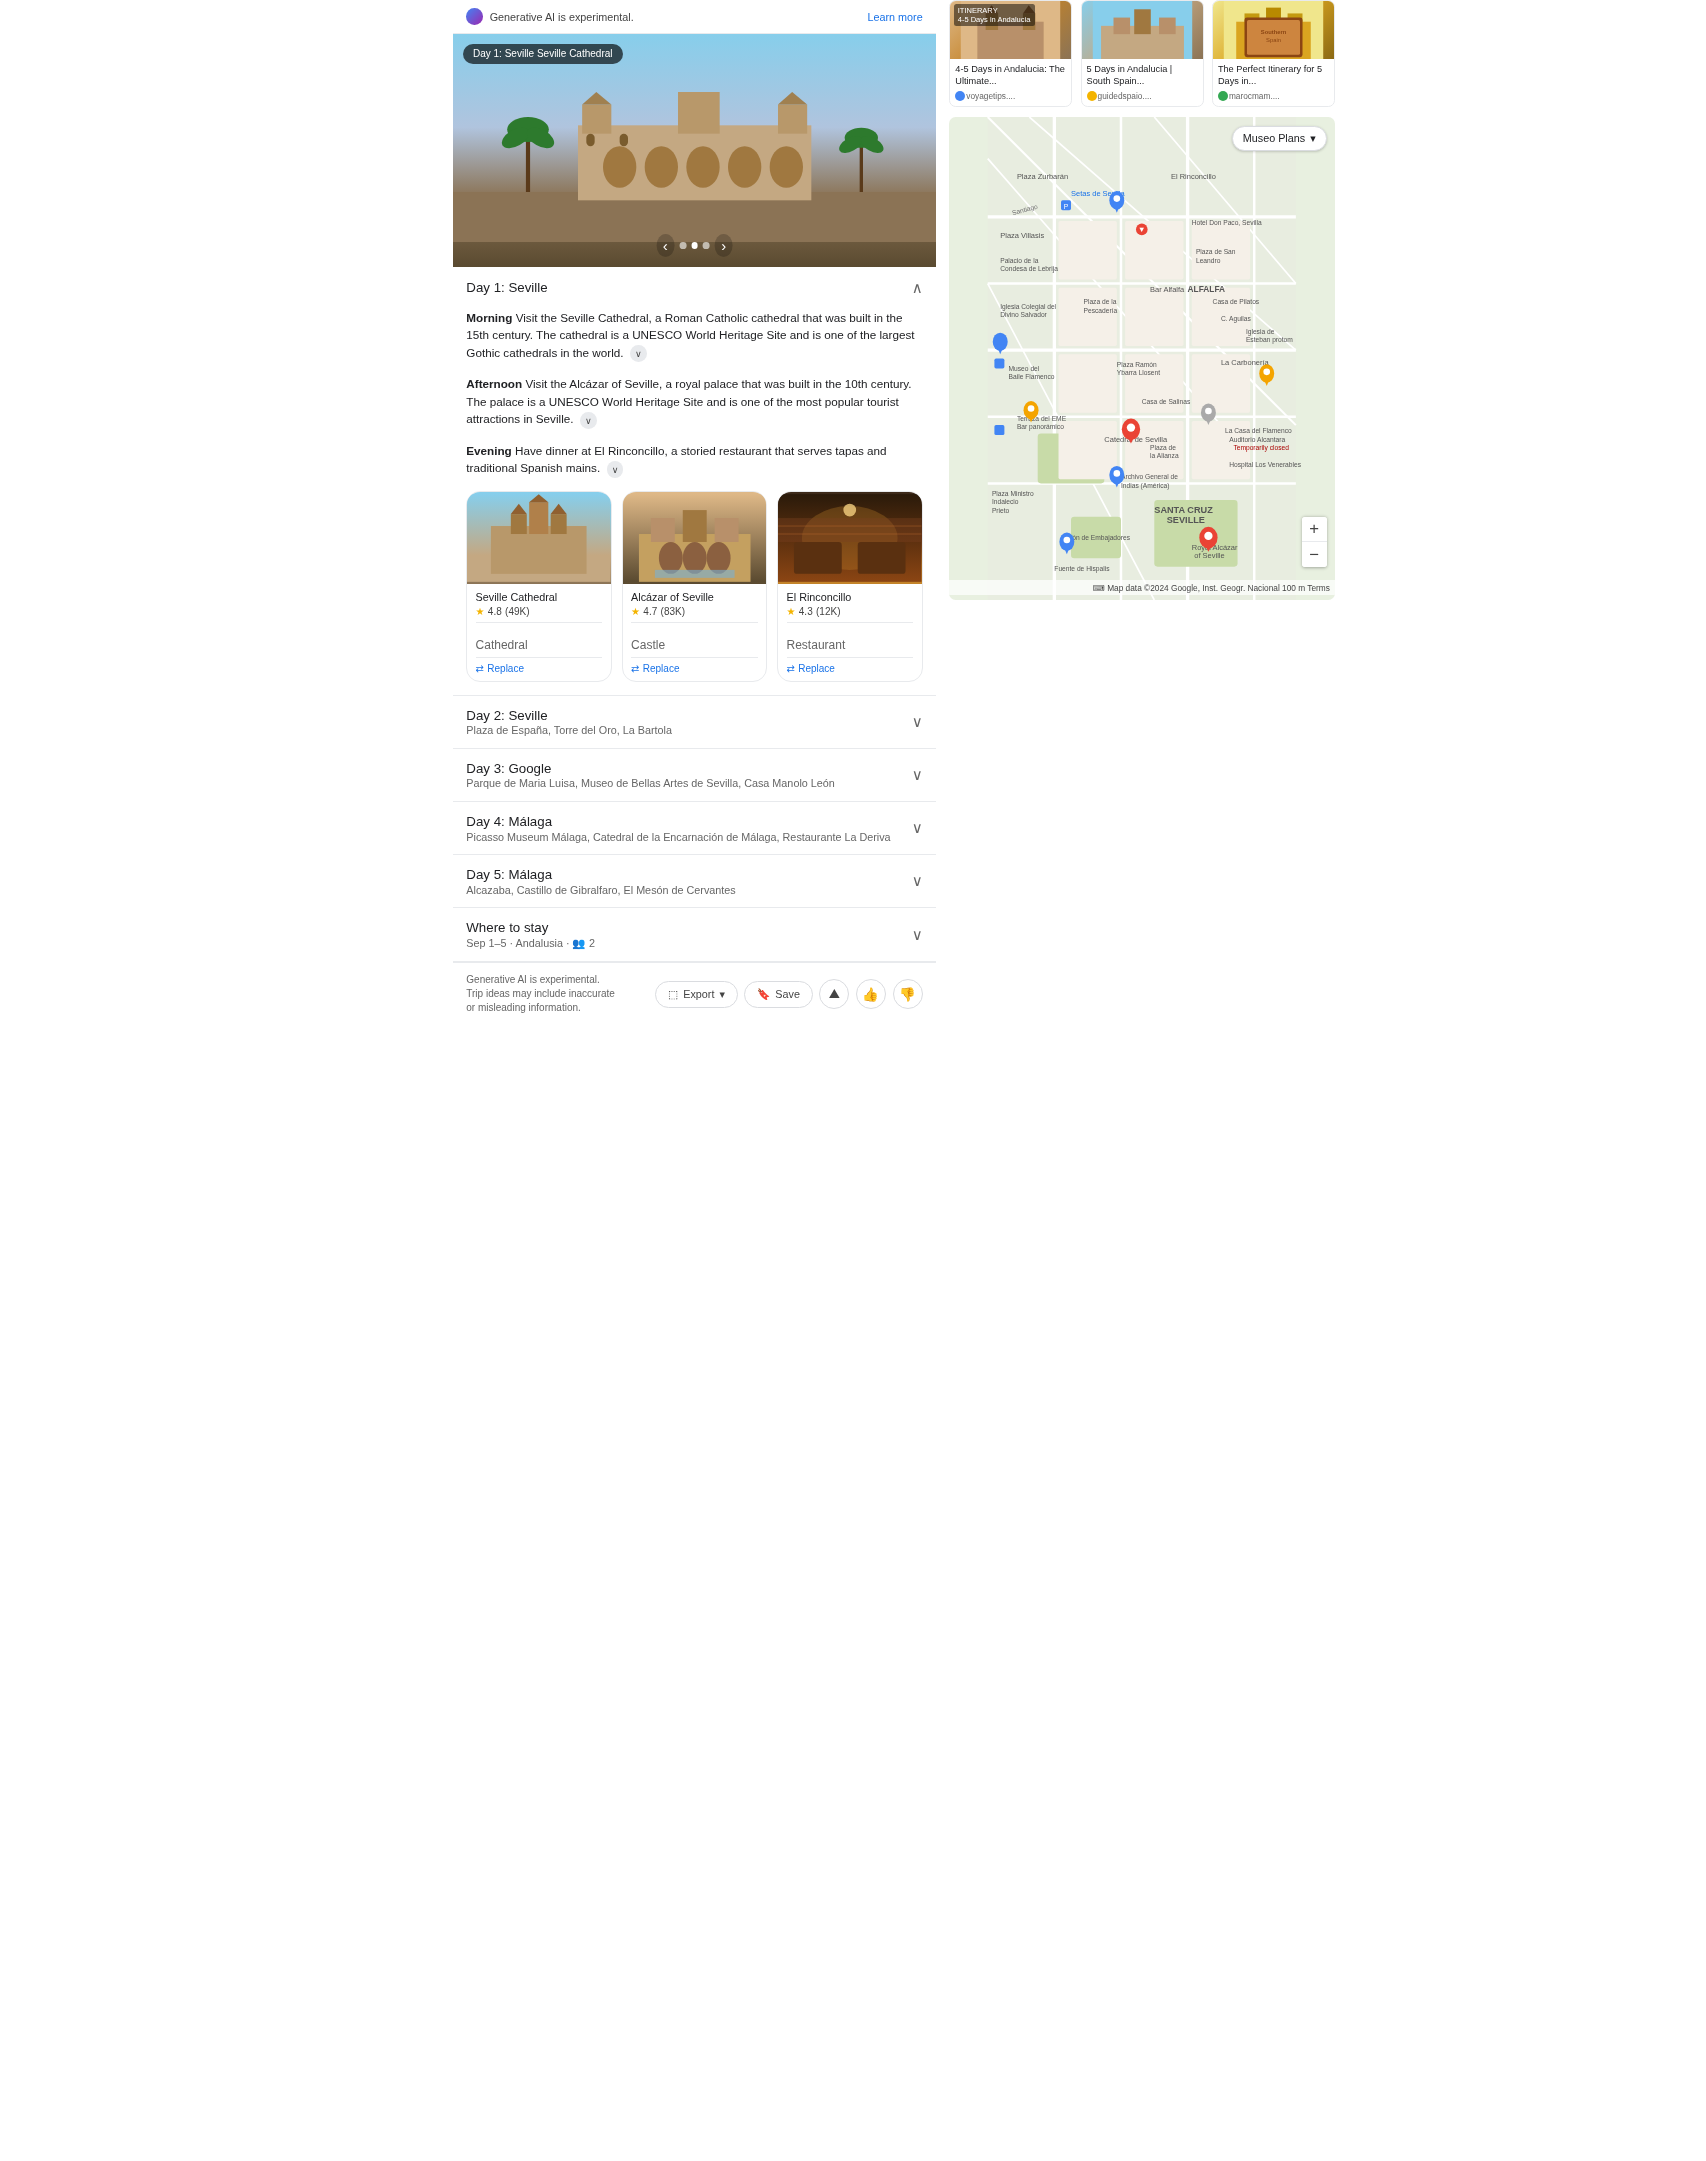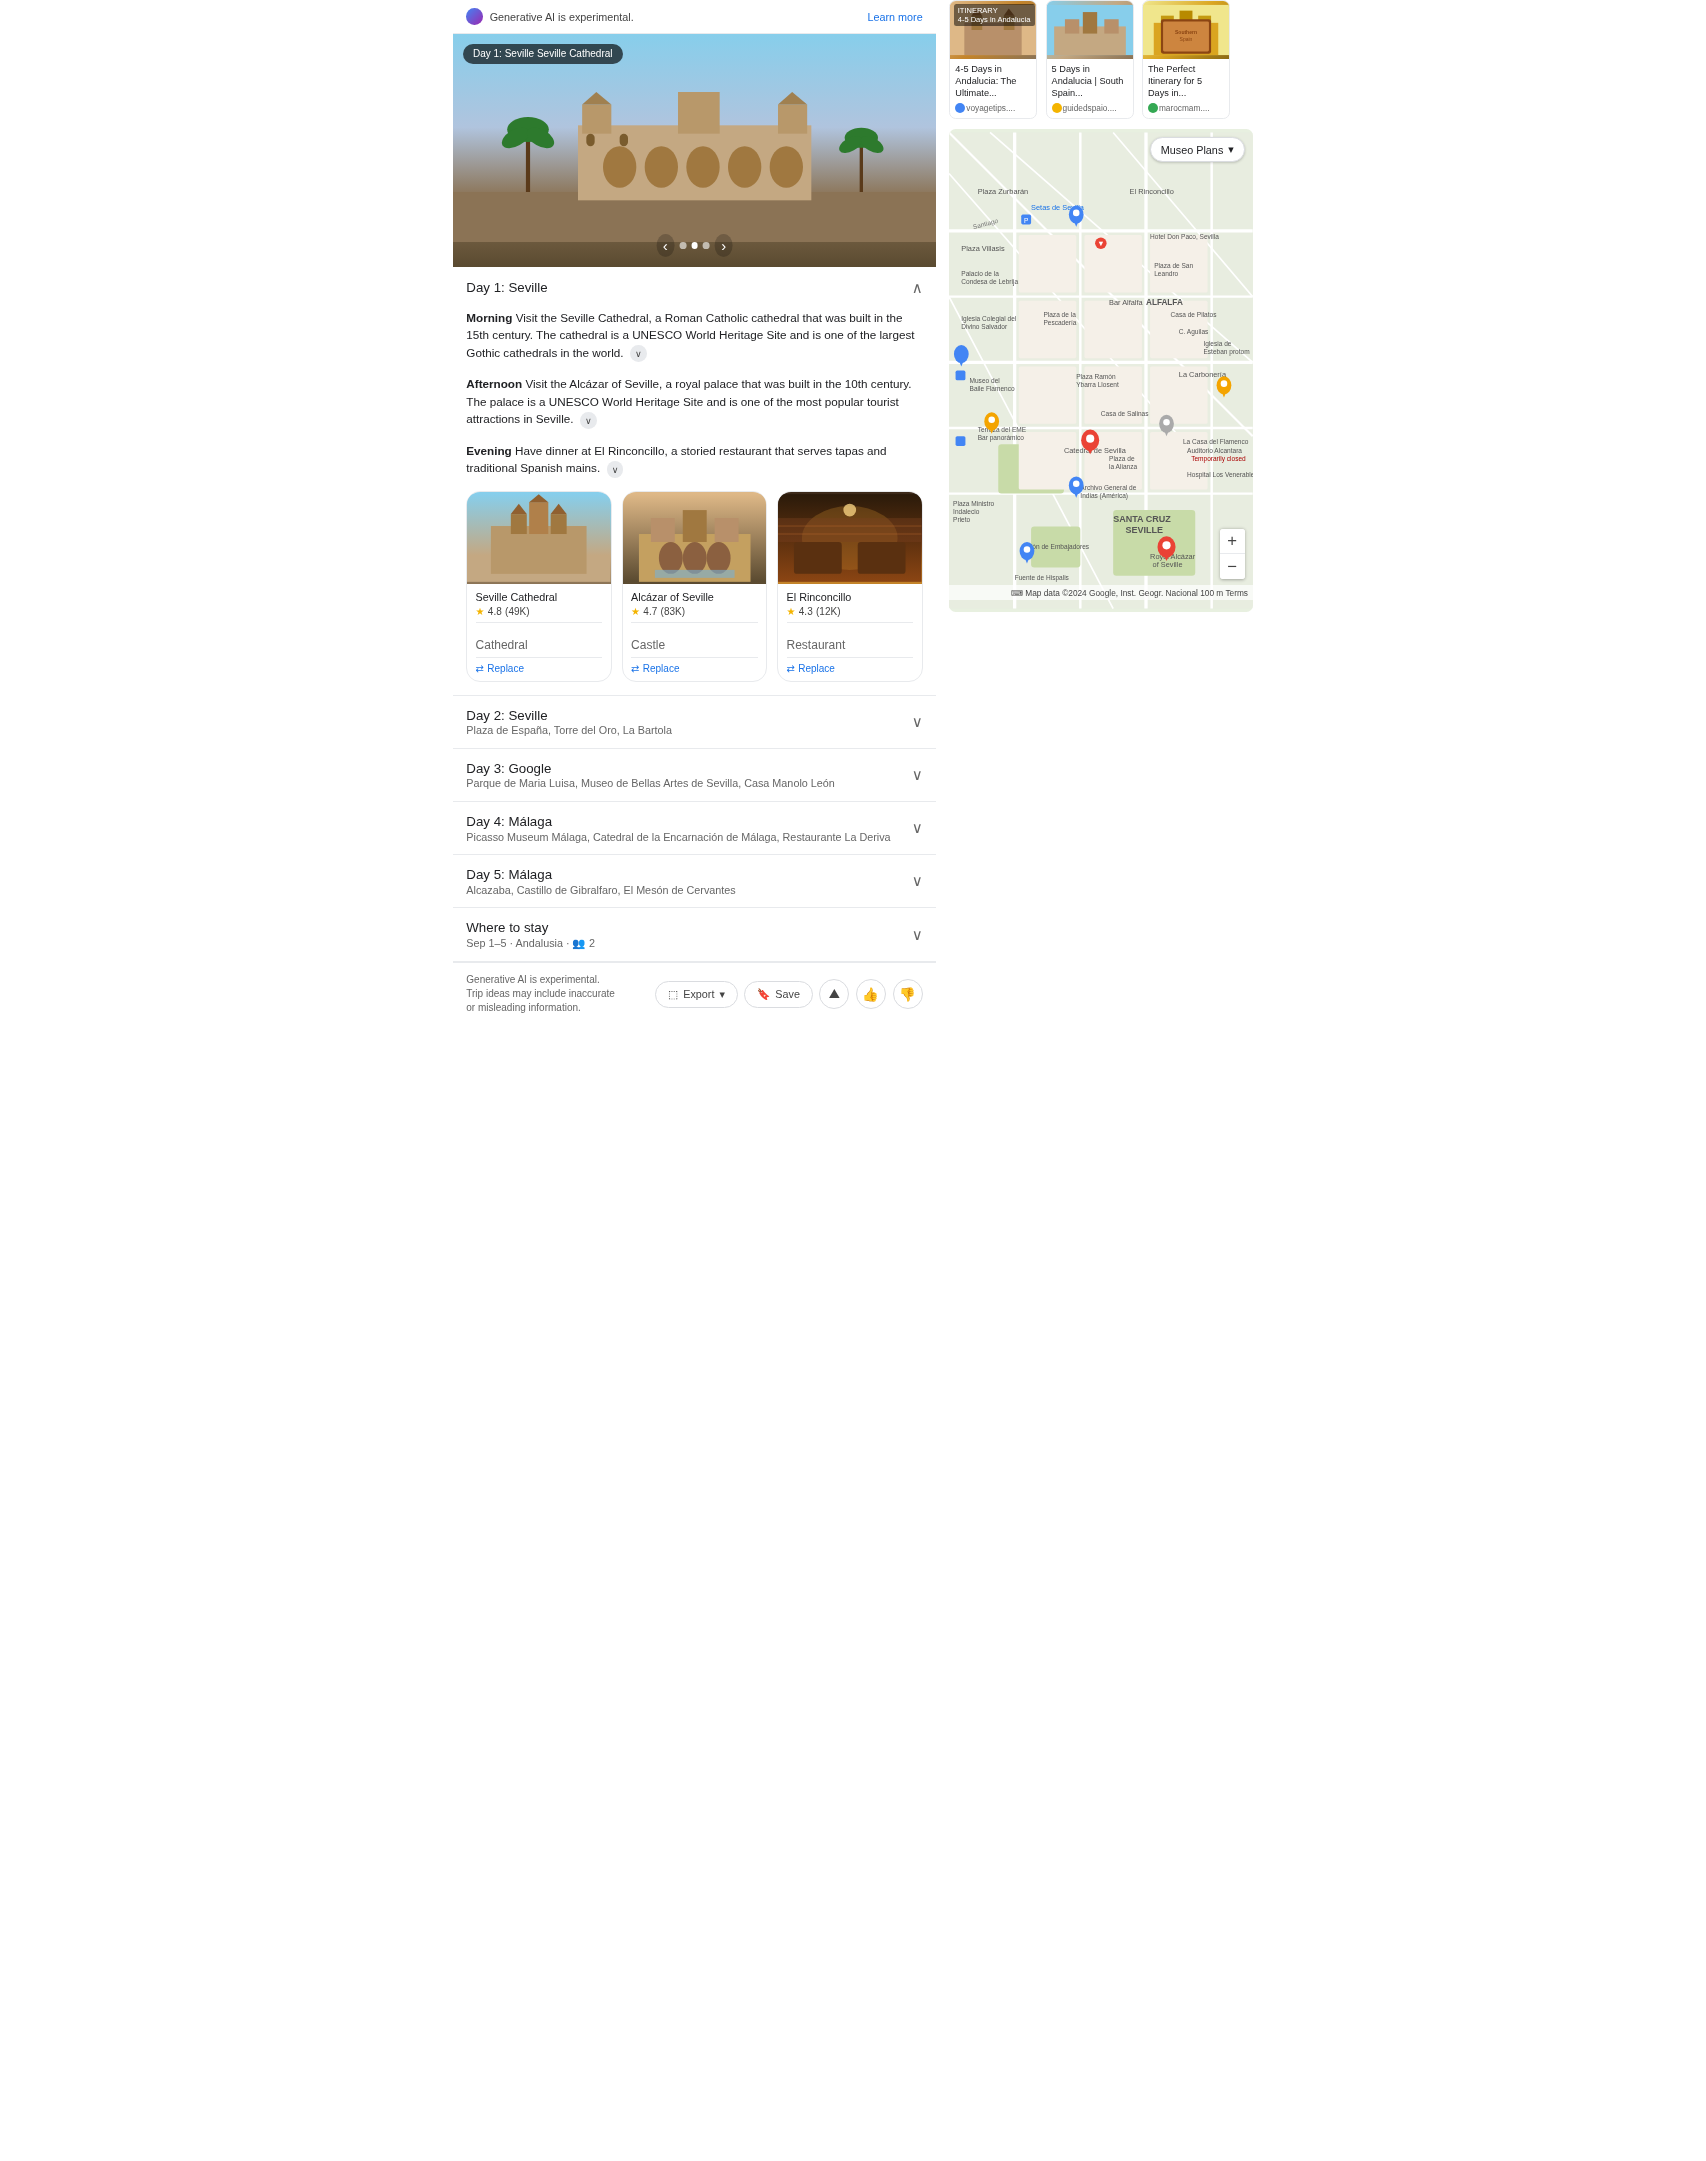--- a/index.html
+++ b/index.html
@@ -61,21 +61,21 @@
     .bottom-ai-text { font-size: 10px; color: #666; max-width: 167px; line-height: 1.4; }
     .bottom-actions { display: flex; align-items: center; gap: 6.7px; }
     .btn-outline { display: flex; align-items: center; gap: 5px; border: 0.8px solid #dadce0; border-radius: 16.7px; padding: 5.8px 11.7px; font-size: 10.8px; color: #444; cursor: pointer; background: #fff; }
     .btn-icon { display: flex; align-items: center; justify-content: center; border: 0.8px solid #dadce0; border-radius: 50%; width: 30px; height: 30px; cursor: pointer; background: #fff; color: #444; font-size: 13.3px; }
     
     
     .right-panel { flex: 1; padding-left: 13.3px; }
     
     
     .itinerary-cards { display: flex; gap: 8.3px; margin-bottom: 10px; overflow: hidden; }
-    .itin-card { width: 88px; flex-shrink: 0; border: 0.8px solid #e8eaed; border-radius: 6.7px; overflow: hidden; cursor: pointer; }
+    .itin-card { width: 123px; flex-shrink: 0; border: 0.8px solid #e8eaed; border-radius: 6.7px; overflow: hidden; cursor: pointer; }
     .itin-card-img { width: 100%; height: 58px; background: #c4a882; position: relative; }
     .itin-card-img-1 { background: linear-gradient(135deg, #deb887 0%, #c4842a 50%, #8B7355 100%); }
     .itin-card-img-2 { background: linear-gradient(135deg, #87CEEB 0%, #c4a882 50%, #8B7355 100%); }
     .itin-card-img-3 { background: linear-gradient(135deg, #f0e68c 0%, #daa520 50%, #8B6914 100%); }
     .itin-label { position: absolute; top: 3.3px; left: 3.3px; background: rgba(0,0,0,0.5); color: #fff; font-size: 7.5px; padding: 1.7px 4.2px; border-radius: 2.5px; }
     .itin-card-body { padding: 5px; }
     .itin-card-title { font-size: 9.2px; color: #202124; line-height: 1.3; margin-bottom: 3.3px; }
     .itin-card-source { display: flex; align-items: center; gap: 1px; font-size: 8.3px; color: #666; }
     .source-dot { width: 10px; height: 10px; border-radius: 50%; background: #4285f4; flex-shrink: 0; }
     
@@ -84,21 +84,21 @@
     
     
     .daily-plans-btn { position: absolute; top: 8.3px; right: 8.3px; background: #fff; border: 0.8px solid #dadce0; border-radius: 16.7px; padding: 5px 10px; font-size: 10.8px; display: flex; align-items: center; gap: 5px; cursor: pointer; box-shadow: 0 0.8px 2.5px rgba(0,0,0,0.2); z-index: 10; }
     
     
     .map-zoom { position: absolute; right: 8.3px; bottom: 33px; display: flex; flex-direction: column; background: #fff; border-radius: 3.3px; box-shadow: 0 0.8px 3.3px rgba(0,0,0,0.3); overflow: hidden; z-index: 10; }
     .map-zoom-btn { width: 25px; height: 25px; display: flex; align-items: center; justify-content: center; font-size: 16.7px; cursor: pointer; border: none; background: #fff; color: #444; border-bottom: 0.8px solid #e8eaed; }
     .map-zoom-btn:last-child { border-bottom: none; }
     
     
-    .map-attr { position: absolute; bottom: 12px; left: 0; right: 0; background: rgba(255,255,255,0.7); font-size: 8.3px; color: #444; padding: 2.5px 5px; text-align: right; }
+    .map-attr { position: absolute; bottom: 5px; left: 0; right: 0; background: rgba(255,255,255,0.7); font-size: 8.3px; color: #444; padding: 2.5px 5px; text-align: right; }
     
     
     .map-bg { width: 100%; height: 100%; }
     
     
     .day-collapsed { display: flex; flex-direction: column; }
 
     
     .building-silhouette {
       position: absolute;

